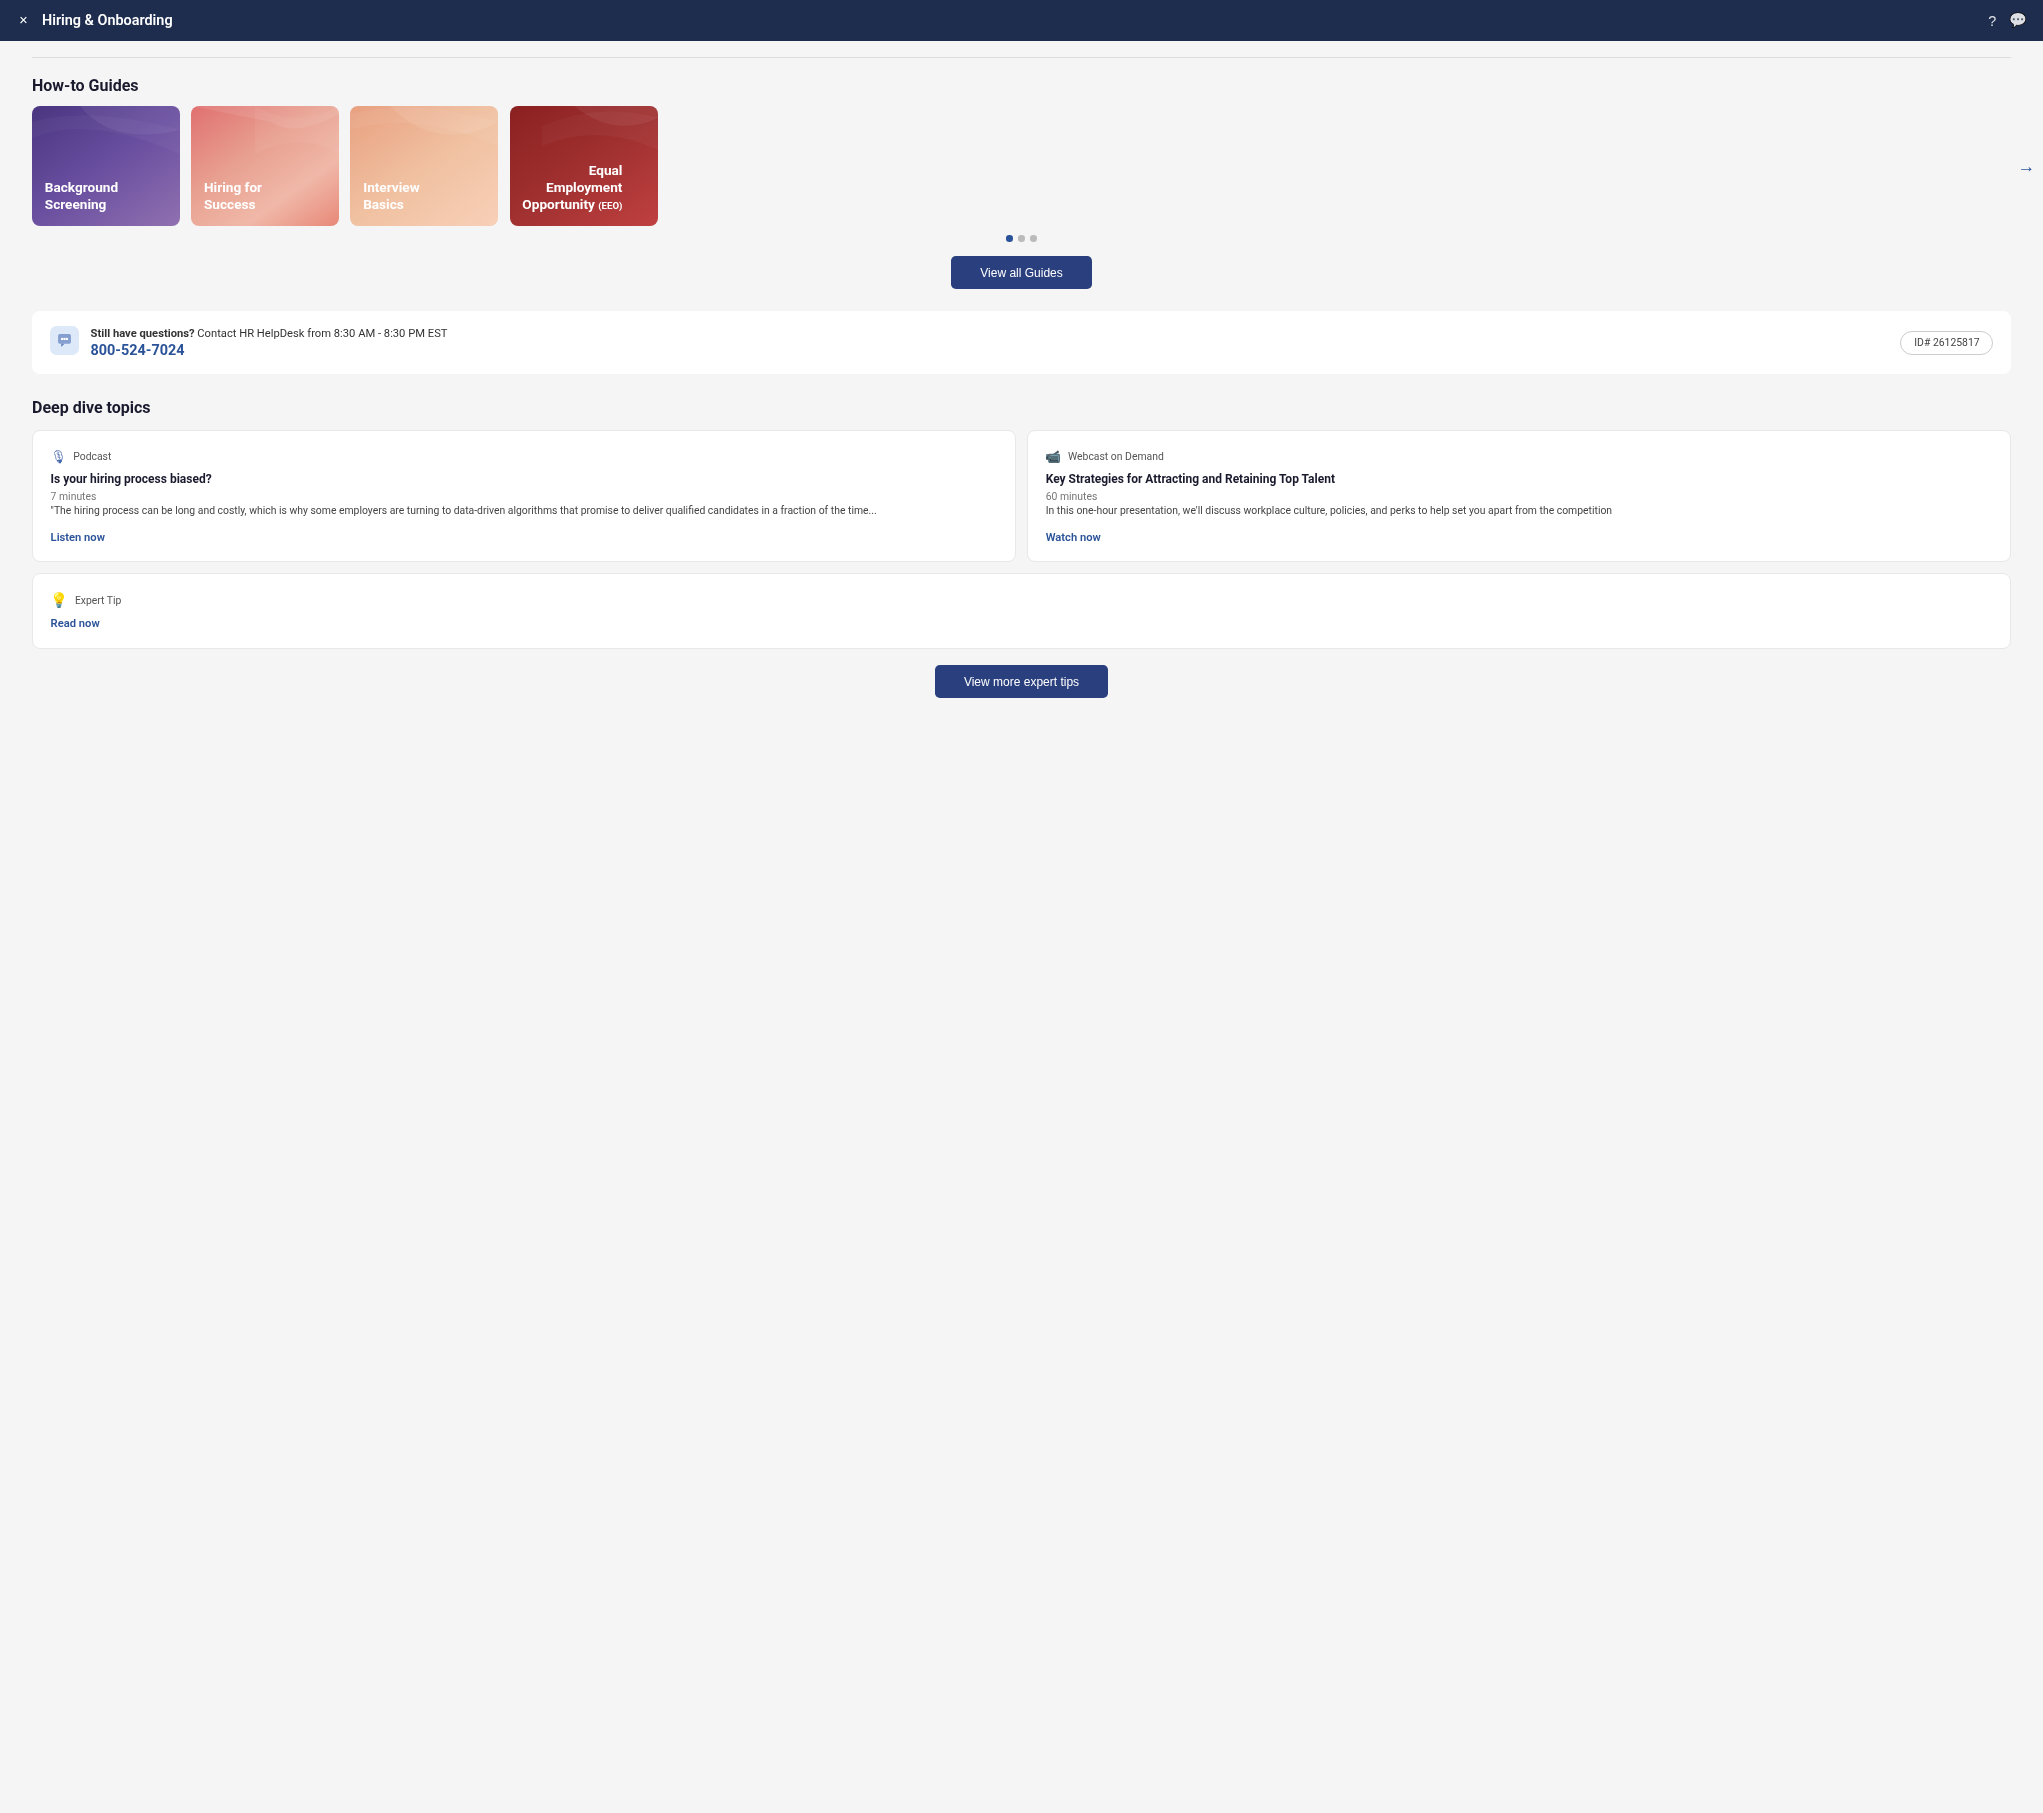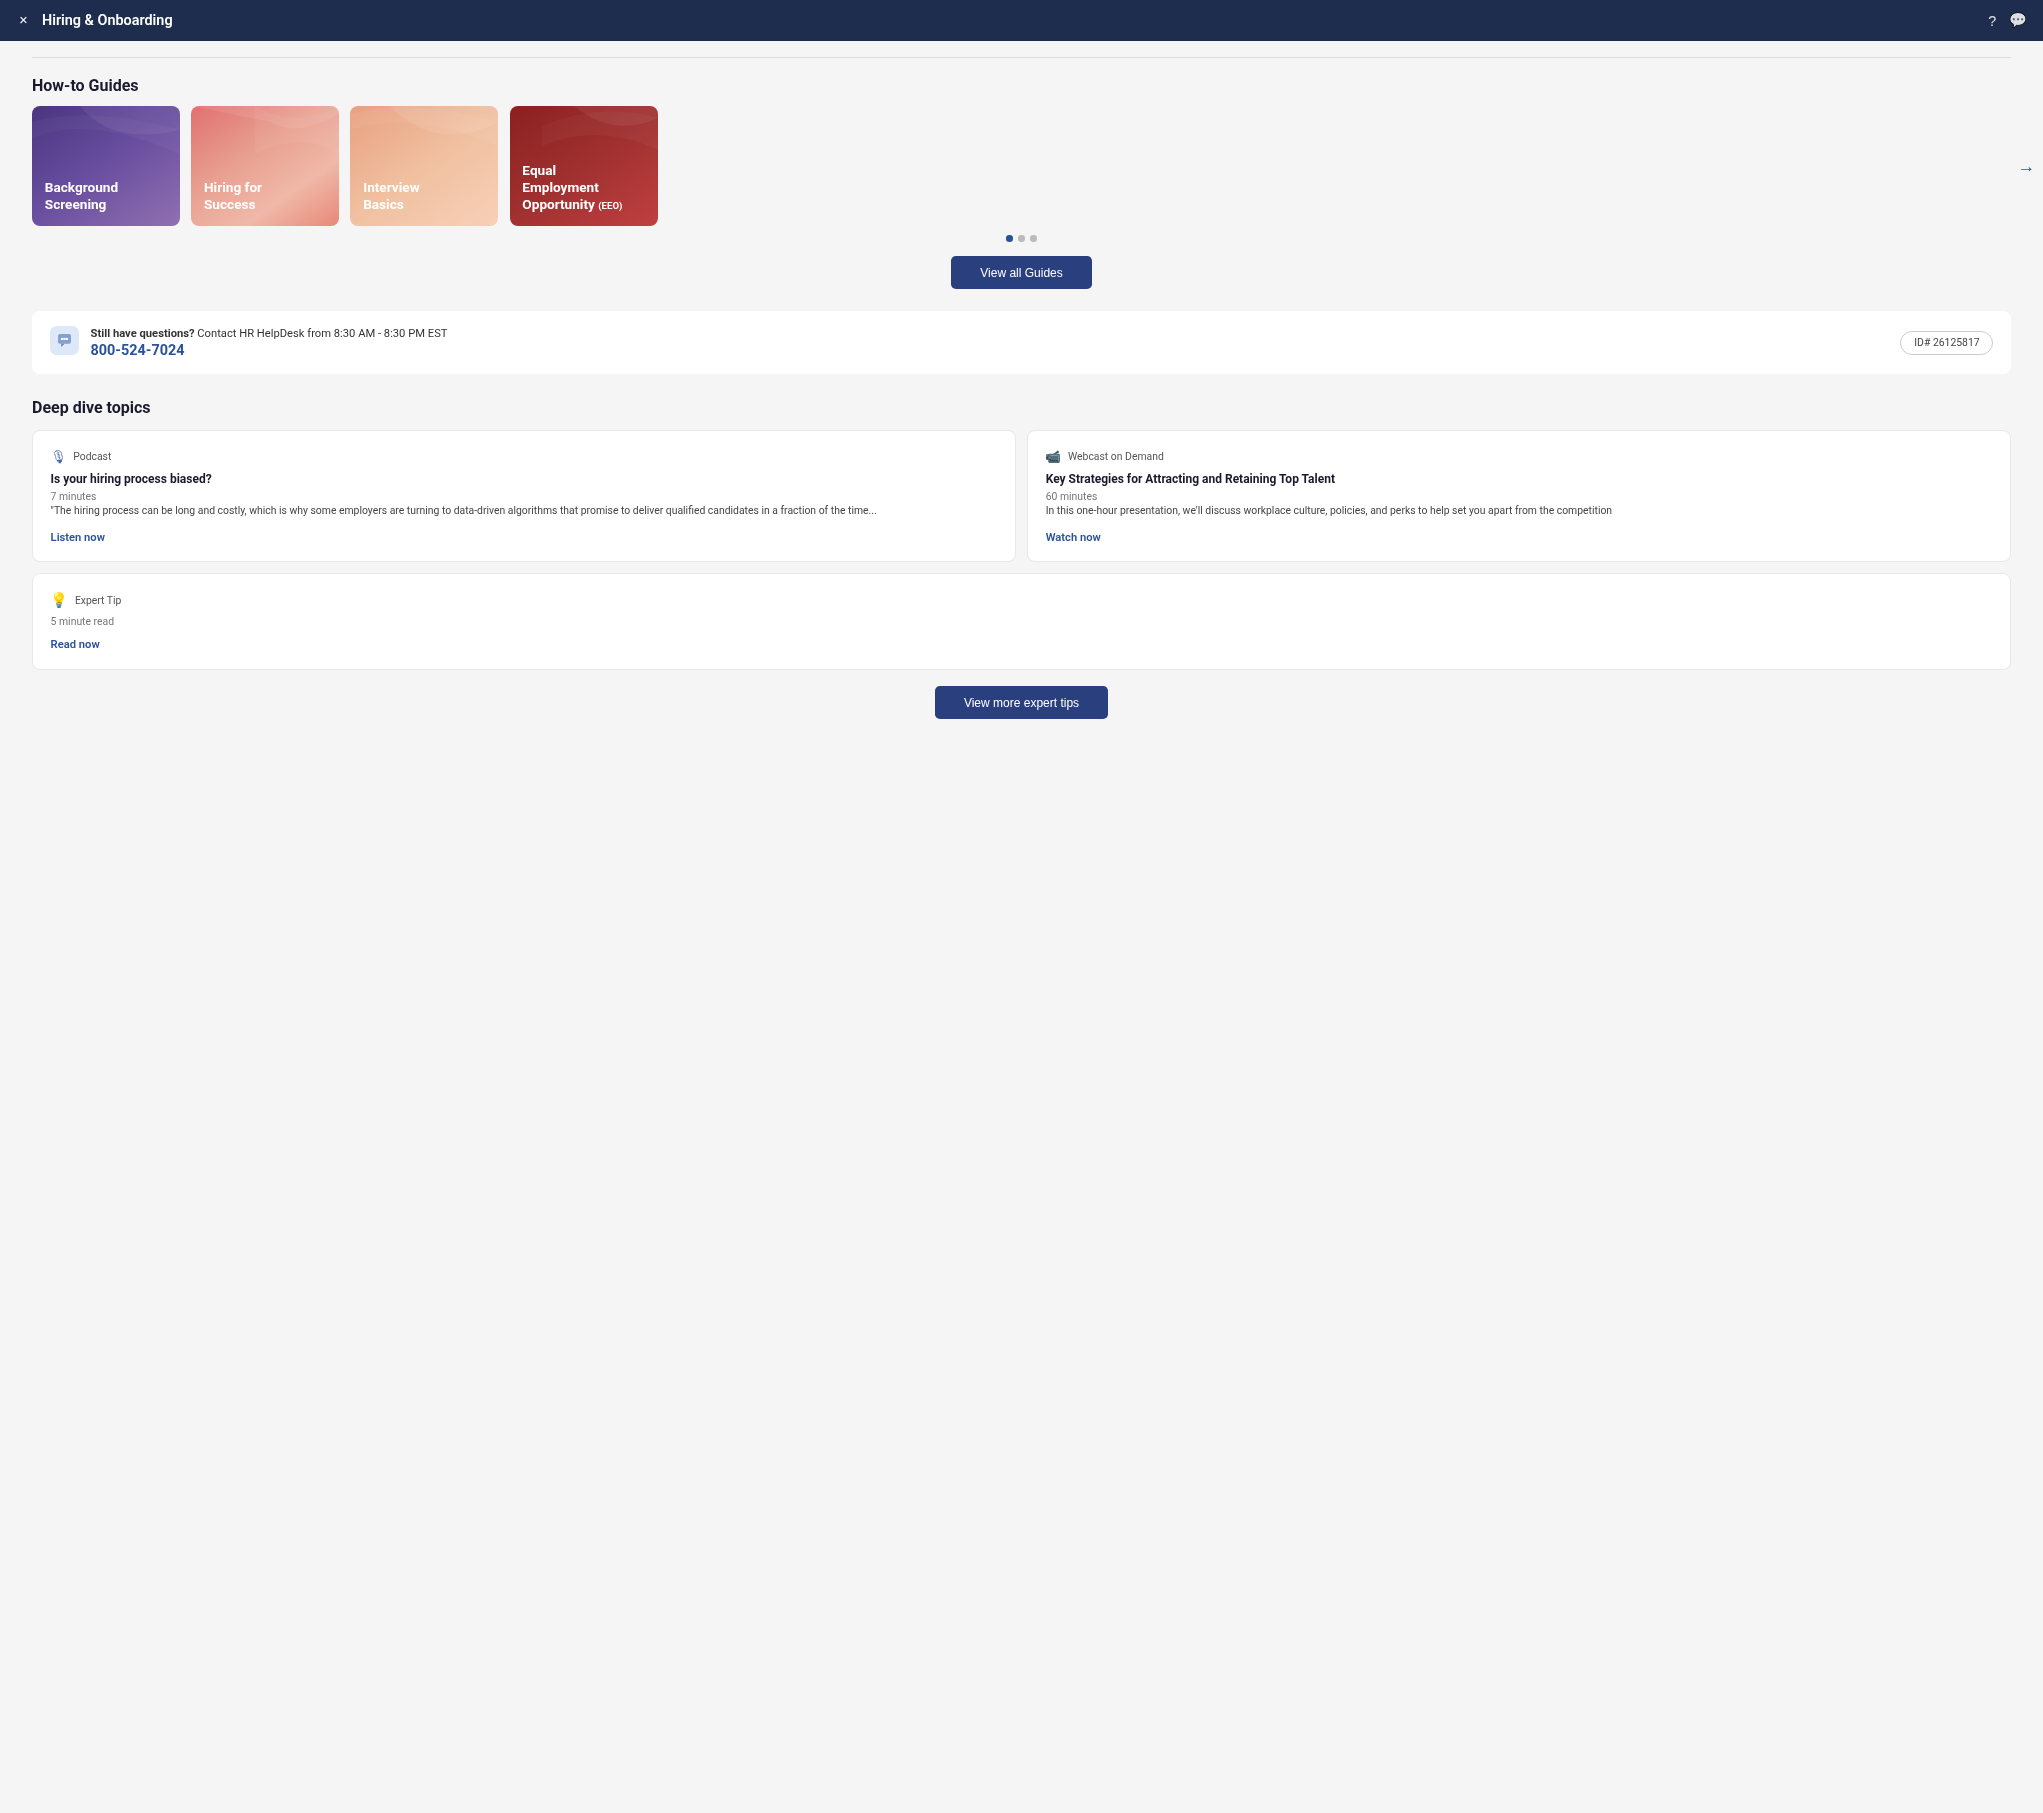--- a/index.html
+++ b/index.html
@@ -139,20 +139,21 @@
       background: linear-gradient(145deg, #e07070 0%, #e8a090 40%, #f0b8a8 70%, #e88878 100%);
     }
     .card-purple {
       background: linear-gradient(145deg, #4a3580 0%, #6a4fa0 50%, #9070b0 100%);
     }
     .card-peach {
       background: linear-gradient(145deg, #e8a080 0%, #f0c0a0 50%, #f8d0b8 100%);
     }
     .card-red {
       background: linear-gradient(145deg, #8b2020 0%, #a03030 50%, #c04040 100%);
+      text-align: right;
     }
 
     
     .card-wave {
       position: absolute;
       top: 0;
       right: 0;
       width: 100%;
       height: 100%;
       z-index: 1;
@@ -481,21 +482,20 @@
           <a class="topic-link">Watch now</a>
         </div>
 
       </div>
 
       <div class="expert-tip-card">
         <div class="expert-tip-type">
           <span class="tip-icon">💡</span>
           <span>Expert Tip</span>
         </div>
-        <div class="expert-tip-duration">5 minute read</div>
         <a class="expert-tip-link">Read now</a>
       </div>
 
       <button class="view-more-btn">View more expert tips</button>
     </section>
 
   </main>
 </div>
 
 

